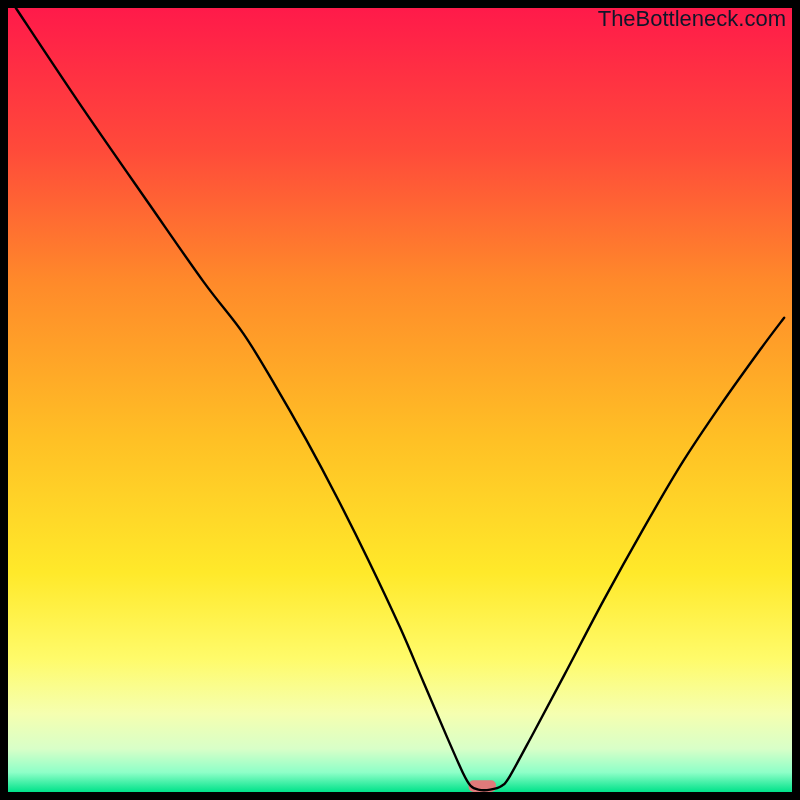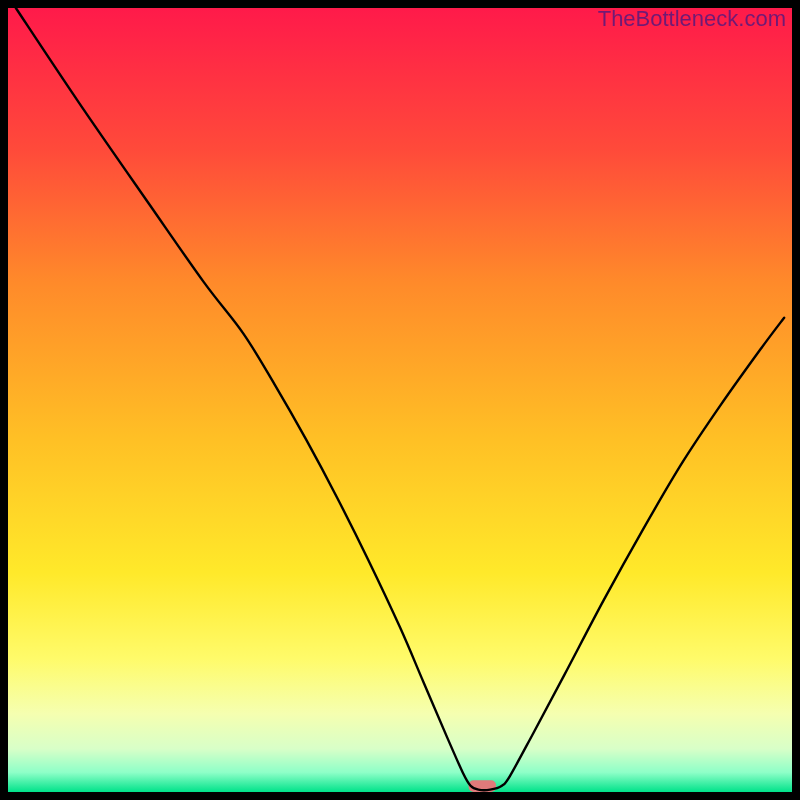--- a/index.html
+++ b/index.html
@@ -11,21 +11,21 @@
   .chart-container {
     position: relative;
     width: 800px;
     height: 800px;
   }
   .watermark {
     position: absolute;
     top: 6px;
     right: 14px;
     font-size: 22px;
-    color: #701a75;
+    color: #0f172a;
     z-index: 2;
     font-weight: 400;
   }
   svg {
     display: block;
   }
 </style>
 </head>
 <body>
 

